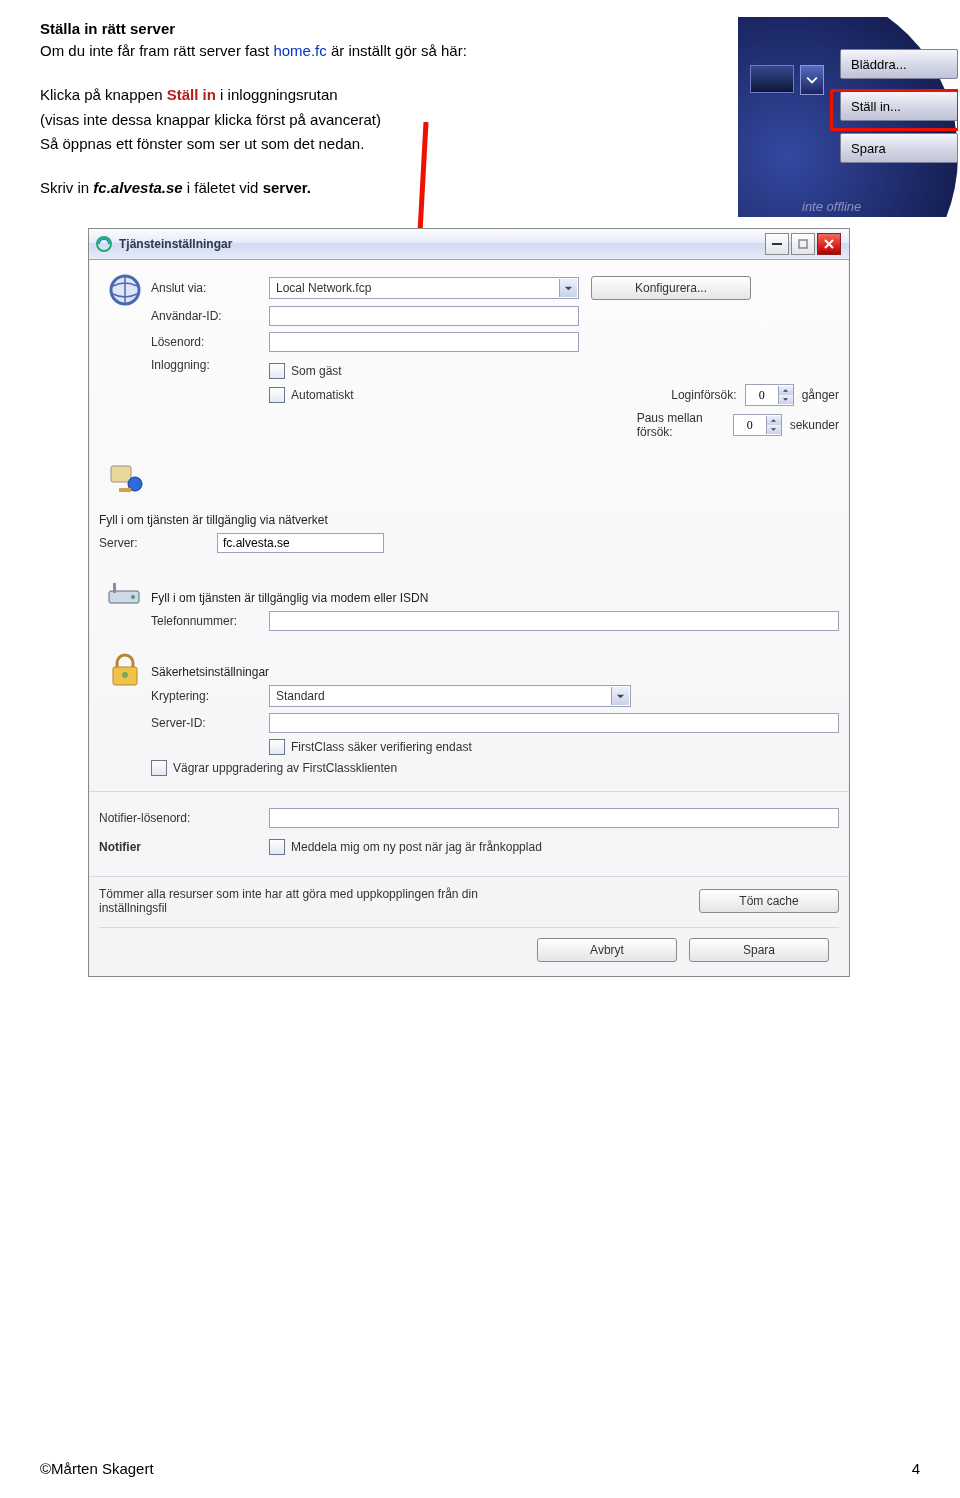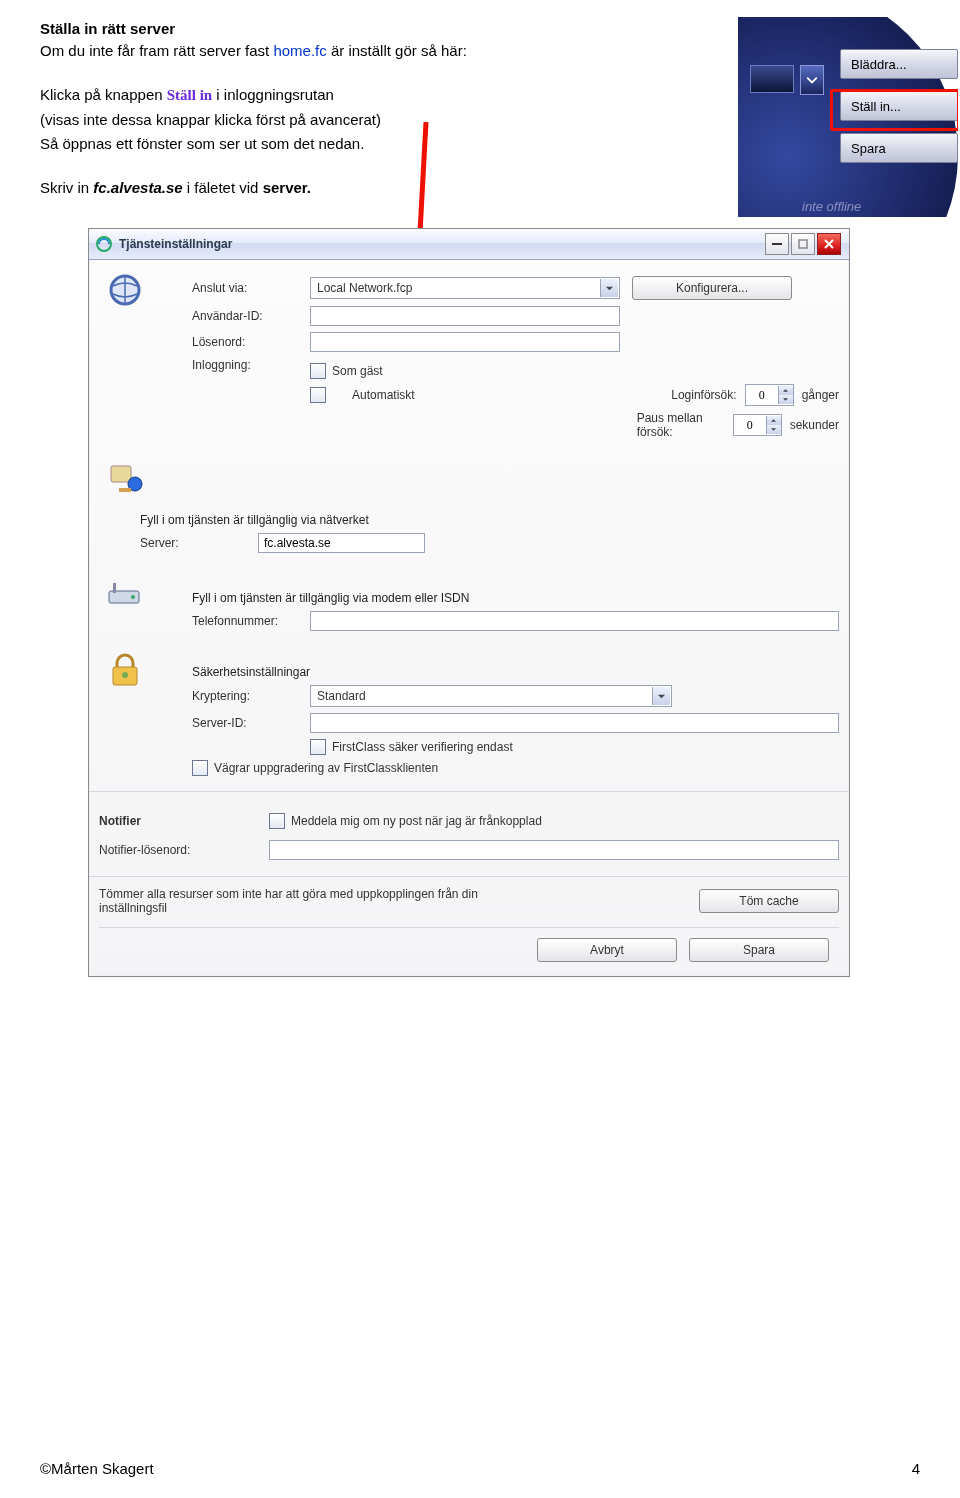--- a/index.html
+++ b/index.html
@@ -13,21 +13,21 @@
   .page {
     position: relative;
     width: 960px;
     height: 1498px;
     box-sizing: border-box;
     padding: 20px 40px 30px 40px;
   }
   .heading { font-weight: bold; font-size: 15px; }
   .para { margin-top: 4px; line-height: 1.35; }
   .blue { color: #0033cc; }
-  .blue-b { color: #6d28d9; font-weight: bold; font-family: Liberation Serif, serif; }
+  .blue-b { color: #b91c1c; font-weight: bold; }
   .italic-b { font-weight: bold; font-style: italic; }
   .mt24 { margin-top: 24px; }
 
   
   .bubble {
     position: absolute;
     top: 17px; right: 2px;
     width: 220px; height: 200px;
     overflow: hidden;
   }
@@ -173,21 +173,21 @@
   }
   .spinner input{ width:28px; height:18px;border:none;text-align:center;font:12px Tahoma; }
   .spinner .spins{ width:14px;display:flex;flex-direction:column;border-left:1px solid #9aa3b8;}
   .spinner .spins div{height:9px;background:linear-gradient(180deg,#eef1fb,#c9d1eb);display:flex;align-items:center;justify-content:center;}
   .spinner .spins svg{width:7px;height:5px;}
   .divider{height:1px;background:#d6d8de;margin:10px -10px;}
   .footer-note{color:#333;max-width:440px;}
   .footer{display:flex;justify-content:flex-end;gap:12px;padding:10px 10px 0 0;margin-top:12px;border-top:1px solid #d6d8de;}
   .group{display:flex;align-items:flex-start;}
   .left-icon-col{width:52px;flex-shrink:0;display:flex;justify-content:center;padding-top:2px;}
-  .right-col{flex:1;margin-left:41px;}
+  .right-col{flex:1;}
 
   
   .annot{position:absolute;pointer-events:none;}
   .red-arrow{left:396px;top:122px;}
   .red-ellipse{
     left:308px; top:594px;
     width:128px;height:38px;
     border:3px solid #e10;
     border-radius:60% 60% 60% 60% / 50% 50% 50% 50%;
   }
@@ -306,21 +306,21 @@
             <input type="text" class="fld" style="width: 310px;">
           </div>
           <div class="row" style="align-items:flex-start;">
             <div class="lbl">Inloggning:</div>
             <div style="flex:1">
               <div class="cb-row">
                 <div class="checkbox"></div>
                 <span>Som gäst</span>
               </div>
               <div class="cb-row" style="justify-content:space-between;">
-                <div style="display:flex;align-items:center;gap:20px;">
+                <div style="display:flex;align-items:center;">
                   <div class="checkbox"></div>
                   <span>Automatiskt</span>
                 </div>
                 <div class="subgrid">
                   <span>Loginförsök:</span>
                   <div class="spinner">
                     <input value="0" style="">
                     <div class="spins">
                         <div>
                           <svg viewBox="0 0 8 5">
@@ -438,30 +438,30 @@
           </div>
         </div>
       </div>
 
       <div class="divider"></div>
 
       <div class="group">
         <div class="left-icon-col"></div>
         <div class="right-col" style="margin-left:-52px;">
           <div class="row">
+            <div class="lbl" style="width:170px">Notifier-lösenord:</div>
+            <input type="text" class="fld" style="flex: 1 1 0%;">
+          </div>
+          <div class="row">
             <div class="lbl" style="width:170px;font-weight:bold">Notifier</div>
             <div class="cb-row">
               <div class="checkbox"></div>
               <span>Meddela mig om ny post när jag är frånkopplad</span>
             </div>
           </div>
-          <div class="row">
-            <div class="lbl" style="width:170px">Notifier-lösenord:</div>
-            <input type="text" class="fld" style="flex: 1 1 0%;">
-          </div>
         </div>
       </div>
 
       <div class="divider"></div>
 
       <div class="row" style="justify-content:space-between;align-items:center;">
         <div class="footer-note">Tömmer alla resurser som inte har att göra med uppkopplingen från din inställningsfil</div>
         <div class="btn" style="width:110px">Töm cache</div>
       </div>
 

